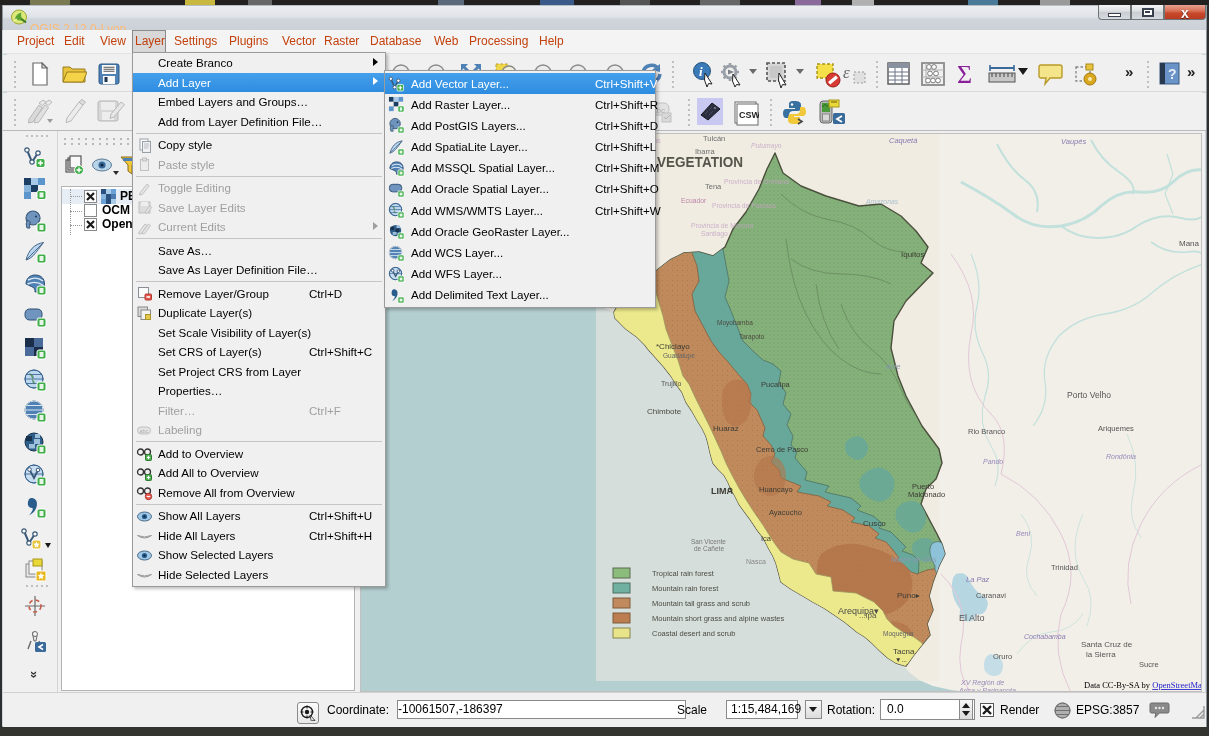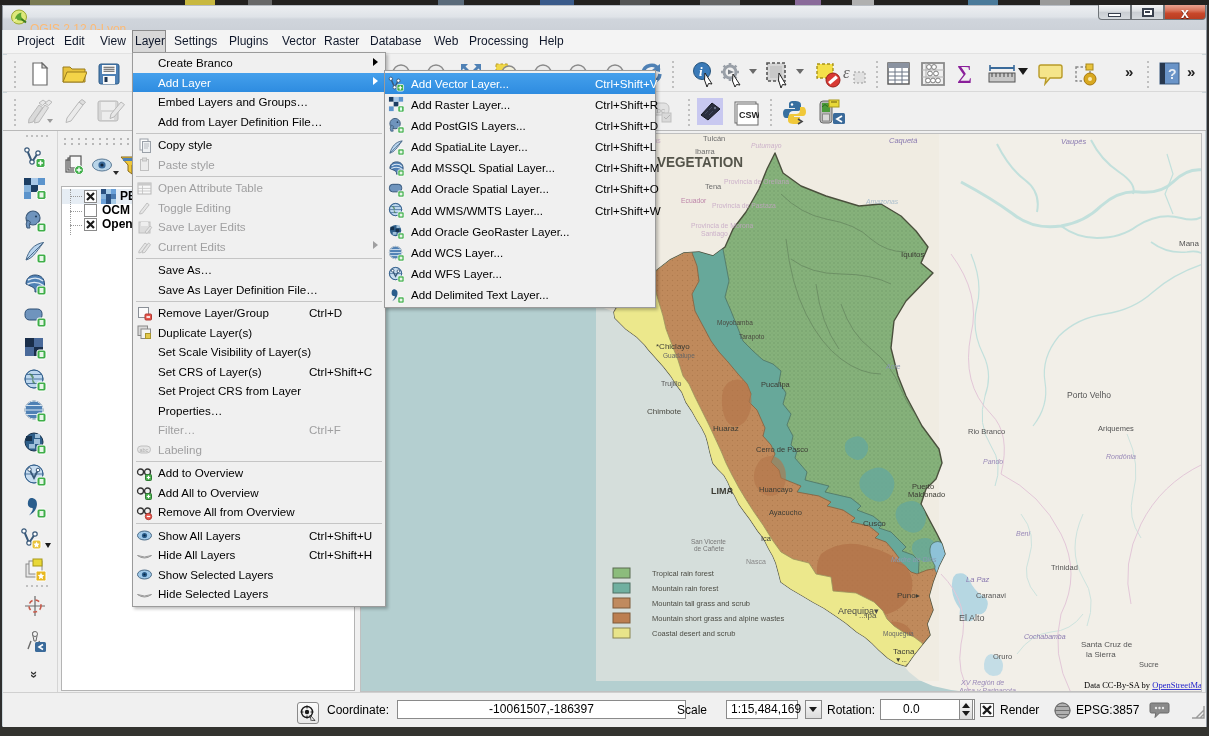--- a/index.html
+++ b/index.html
@@ -18,21 +18,21 @@
 #titletext { left:30px; top:22px; font-size:12px; color:#fdba74; }
 .winbtn { top:5px; height:15px; border:1px solid #6f7479; border-top:none; }
 #btnmin { left:1098px; width:33px; background:linear-gradient(#f4f5f6,#dcdfe2 45%,#c9cdd2 50%,#d6dade); border-radius:0 0 0 4px;}
 #btnmax { left:1131px; width:33px; background:linear-gradient(#f4f5f6,#dcdfe2 45%,#c9cdd2 50%,#d6dade);}
 #btnclose { left:1164px; width:42px; background:linear-gradient(#e9a291,#d9735a 40%,#c8472a 60%,#b83d22); border-radius:0 0 4px 0;}
 
 #appbody { left:2px; top:30px; width:1205px; height:697px; background:#f0f0f0; border-left:1px solid #8f969e; border-right:1px solid #8f969e; border-bottom:1px solid #8f969e; }
 
 
 #menubar { left:3px; top:30px; width:1203px; height:24px; background:#f4f4f4; border-bottom:1px solid #e2e2e2;}
-.mitem { position:absolute; top:4px; font-size:12px; color:#0f172a;text-align:center; }
+.mitem { position:absolute; top:4px; font-size:12px; color:#c2410c;text-align:center; }
 #layerbtn { position:absolute; left:129px; top:0px; width:34px; height:24px; background:#d8d8d8; border:1px solid #8a8a8a; }
 
 
 #tb1 { left:3px; top:55px; width:1203px; height:37px; background:#f0f0f0; border-bottom:1px solid #d9d9d9;}
 #tb2 { left:3px; top:93px; width:1203px; height:38px; background:#f0f0f0; border-bottom:1px solid #b9b9b9;}
 .grip { position:absolute; width:5px; background-image:radial-gradient(circle at 2px 2px, #c0c0c0 1px, transparent 1.4px); background-size:5px 5px; }
 .icon { position:absolute; }
 .dis { opacity:0.55; filter:grayscale(1); }
 
 
@@ -663,27 +663,27 @@
 </div>
 <div class="abs" id="statusbar">
   <div style="position:absolute;left:294px;top:9px;width:22px;height:22px;border:1px solid #8a8a8a;border-radius:3px;background:linear-gradient(#fcfcfc,#e8e8e8);"></div>
   <svg style="position:absolute;left:297px;top:12px" width="16" height="16" viewBox="0 0 16 16">
       <circle cx="7" cy="7" r="5.5" fill="none" stroke="#1a1a1a" stroke-width="1.4"></circle>
       <circle cx="7" cy="7" r="2.2" fill="#1a1a1a"></circle>
       <path d="M7 0.5v3M7 10.5v3M0.5 7h3M10.5 7h3" stroke="#1a1a1a"></path>
       <path d="M10 10 L15 15.5 l-2.5 -0.3 -1 2z" fill="#fff" stroke="#1a1a1a" stroke-width="0.8"></path>
     </svg>
   <div style="position:absolute;left:324px;top:10px;">Coordinate:</div>
-  <div class="sb-input" style="left:394px;top:7px;width:289px;height:19px;text-align:center;line-height:17px;">-10061507,-186397</div>
+  <div class="sb-input" style="left:394px;top:7px;width:289px;height:19px;text-align:left;line-height:17px;">-10061507,-186397</div>
   <div style="position:absolute;left:674px;top:10px;">Scale</div>
   <div class="sb-input" style="left:723px;top:7px;width:72px;height:19px;line-height:17px;padding-left:4px;">1:15,484,169</div>
   <div style="position:absolute;left:802px;top:7px;width:17px;height:19px;border:1px solid #8a8a8a;background:linear-gradient(#f8f8f8,#dcdcdc);"></div>
   <div style="position:absolute;left:806px;top:14px;width:0;height:0;border-top:5px solid #1a1a1a;border-left:4px solid transparent;border-right:4px solid transparent;"></div>
   <div style="position:absolute;left:824px;top:10px;">Rotation:</div>
-  <div class="sb-input" style="left:877px;top:6px;width:95px;height:21px;line-height:19px;padding-left:22px;">0.0</div>
+  <div class="sb-input" style="left:877px;top:6px;width:95px;height:21px;line-height:19px;padding-left:6px;">0.0</div>
   <div style="position:absolute;left:956px;top:6px;width:14px;height:21px;border:1px solid #8a8a8a;background:linear-gradient(#f8f8f8,#dcdcdc);"></div>
   <div style="position:absolute;left:959px;top:10px;width:0;height:0;border-bottom:5px solid #1a1a1a;border-left:4px solid transparent;border-right:4px solid transparent;"></div>
   <div style="position:absolute;left:959px;top:18px;width:0;height:0;border-top:5px solid #1a1a1a;border-left:4px solid transparent;border-right:4px solid transparent;"></div>
   <svg style="position:absolute;left:977px;top:10px" width="14" height="14" viewBox="0 0 14 14">
       <rect x="0.5" y="0.5" width="13" height="13" fill="#fff" stroke="#555"></rect>
       <path d="M3 3 L11 11 M11 3 L3 11" stroke="#1a1a1a" stroke-width="2.4"></path>
     </svg>
   <div style="position:absolute;left:997px;top:10px;">Render</div>
   <svg style="position:absolute;left:1051px;top:9px" width="17" height="17" viewBox="0 0 17 17">
       <circle cx="8.5" cy="8.5" r="7.5" fill="#b0b0b0" stroke="#787878"></circle>
@@ -727,28 +727,20 @@
       <span class="txt">Copy style</span>
     </div>
   <div class="mi gray">
       <svg class="mico dis" viewBox="0 0 17 17">
         <rect x="4.5" y="3.5" width="8" height="11" fill="#e8e8e8" stroke="#999"></rect>
         <rect x="6.5" y="2" width="4" height="3" fill="#ccc" stroke="#999"></rect>
       </svg>
       <span class="txt">Paste style</span>
     </div>
   <div class="msep"></div>
-  <div class="mi gray">
-      <svg class="mico dis" viewBox="0 0 17 17">
-        <rect x="2" y="3" width="13" height="11" fill="#fff" stroke="#889"></rect>
-        <rect x="2" y="3" width="13" height="2.6" fill="#aab"></rect>
-        <path d="M2 8.4h13M2 11h13M6.5 5.6v8.4" stroke="#99a" stroke-width="0.8"></path>
-      </svg>
-      <span class="txt">Open Attribute Table</span>
-    </div>
   <div class="mi gray">
       <svg class="mico dis" viewBox="0 0 17 17">
         <path d="M4 13 L11 4 l2.2 1.8 L6.3 14.5 L3.6 15z" fill="#ddd" stroke="#999"></path>
       </svg>
       <span class="txt">Toggle Editing</span>
     </div>
   <div class="mi gray">
       <svg class="mico dis" viewBox="0 0 17 17">
         <rect x="3" y="3" width="11" height="11" fill="#ccc" stroke="#999"></rect>
         <rect x="5" y="3" width="7" height="4" fill="#eee"></rect>

